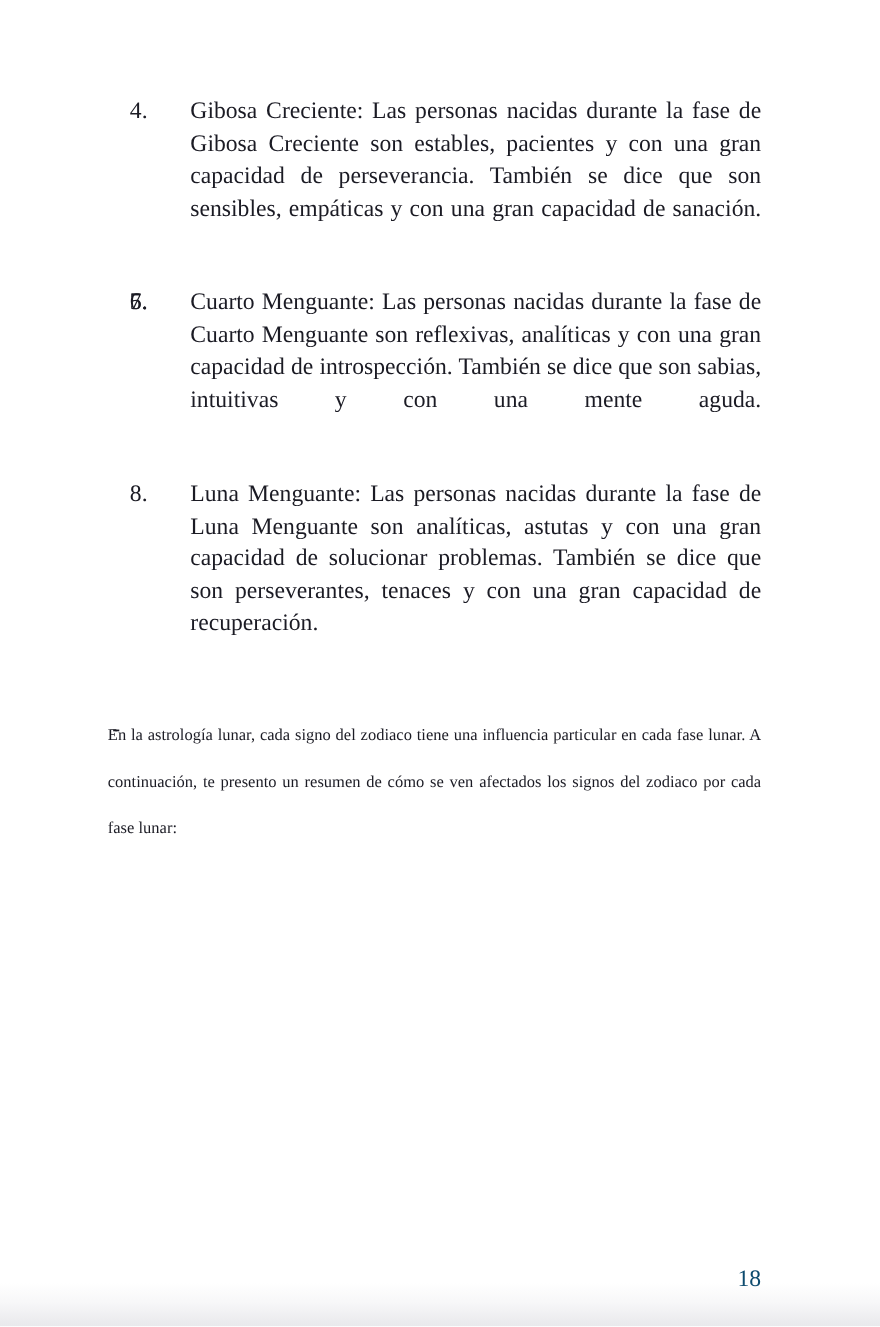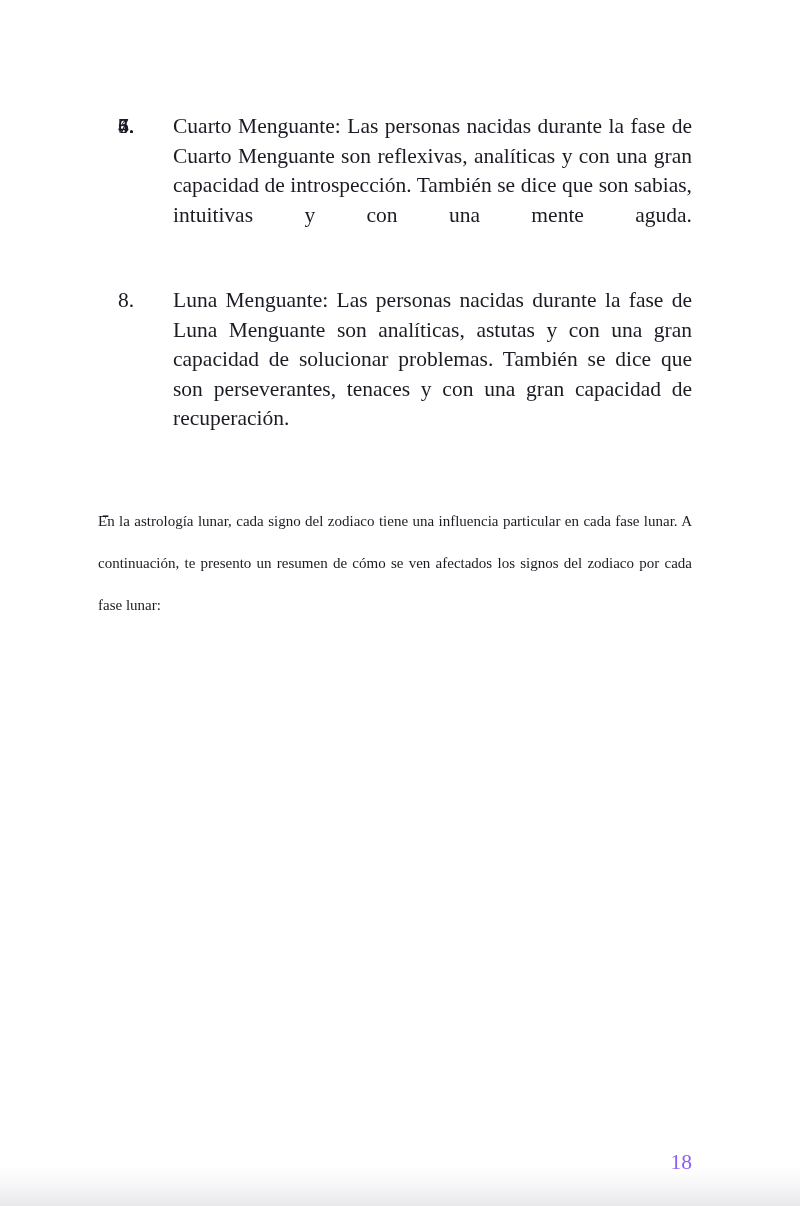--- a/index.html
+++ b/index.html
@@ -107,34 +107,35 @@
     hyphens: none;
   }
 
   
   .page-number {
     position: absolute;
     right: 108px;
     bottom: 33px;
     font-size: 21.5px;
     line-height: 1;
-    color: #8b5cf6;
+    color: #0c4a6e;
   }
 </style>
 </head>
 <body>
 
 <div class="page">
 
   <div class="content">
 
     <ul class="ol-list">
 
       <li class="li-item">
         <span class="li-num">4.</span>
+        <span class="li-text">Gibosa Creciente: Las personas nacidas durante la fase de Gibosa Creciente son estables, pacientes y con una gran capacidad de perseverancia. También se dice que son sensibles, empáticas y con una gran capacidad de sanación.</span>
       </li>
 
       <li class="li-item">
         <span class="li-num">5.</span>
       </li>
 
       <li class="li-item">
         <span class="li-num">6.</span>
       </li>
 

